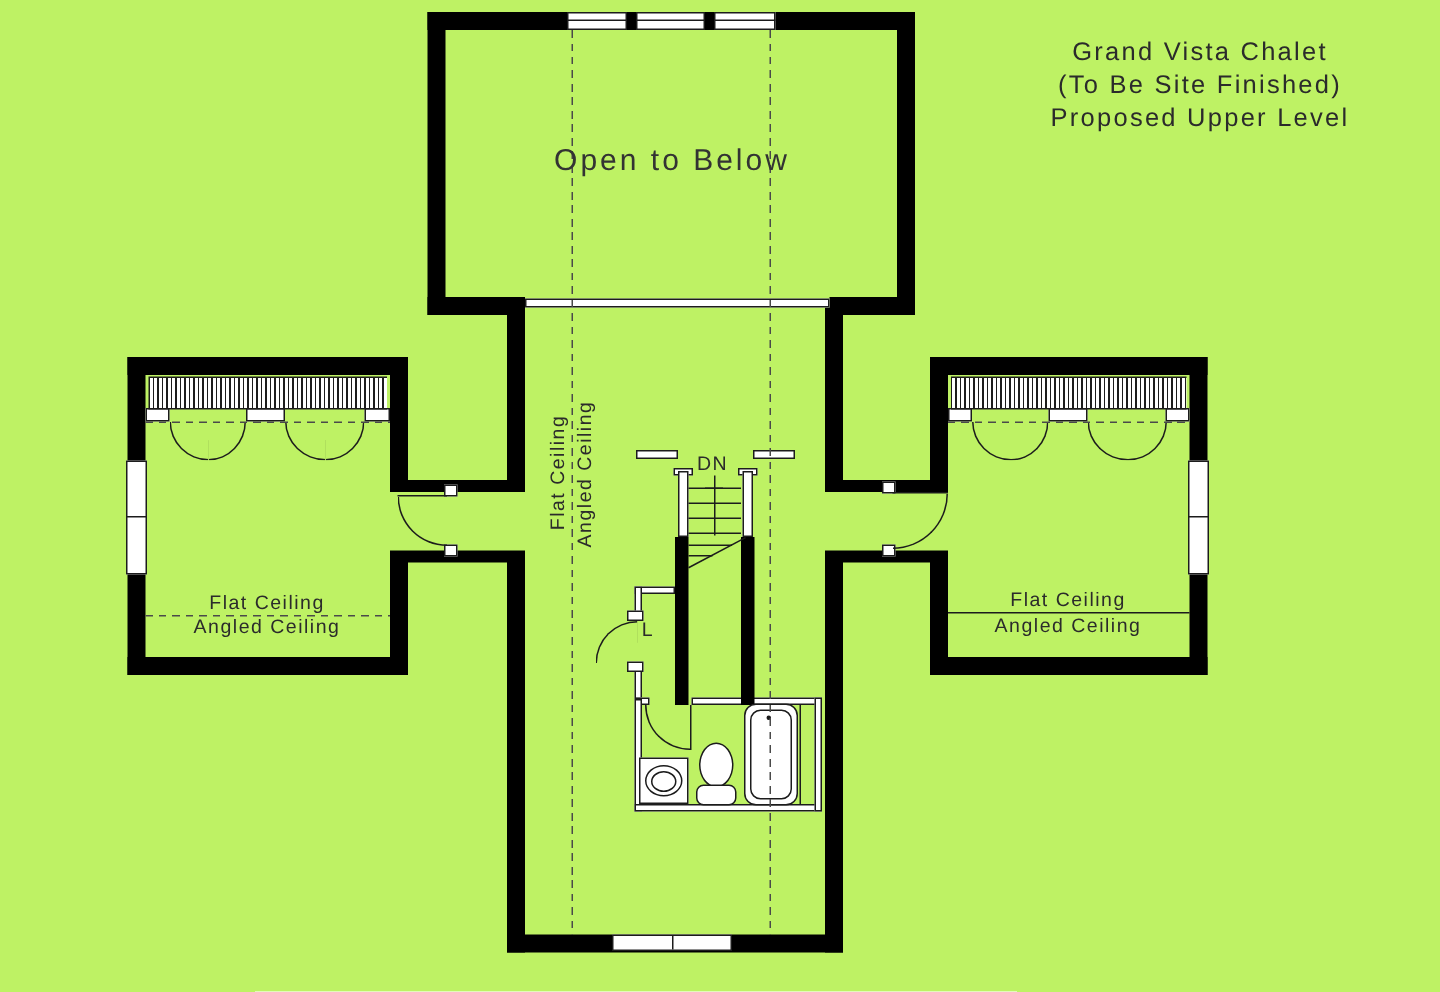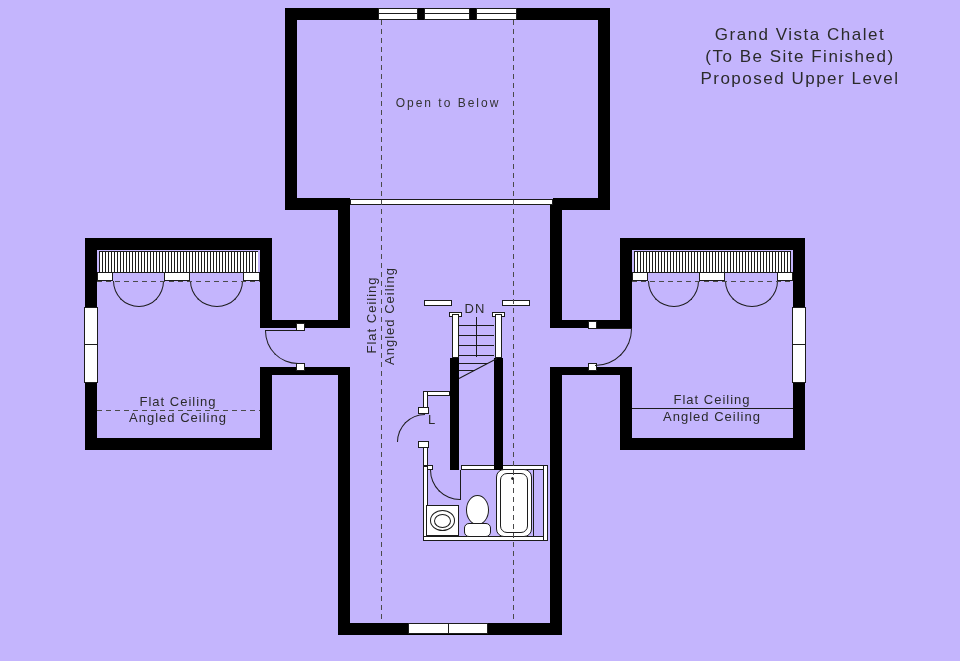--- a/index.html
+++ b/index.html
@@ -1,16 +1,16 @@
 <!DOCTYPE html>
 <html><head>
 <meta charset="utf-8">
 <style>
   html,body{margin:0;padding:0;background:#fff;}
-  .canvas{position:relative;width:960px;height:661px;background:#c4b5fd;overflow:hidden;
+  .canvas{position:relative;width:960px;height:661px;background:#bef264;overflow:hidden;
           font-family:"Liberation Sans", sans-serif;color:#2b2b2b;}
   
   .w{position:absolute;background:#000;}
   
   .tw{position:absolute;background:#fff;border:1px solid #1c1c1c;box-sizing:border-box;}
   
   .ln{position:absolute;background:#1c1c1c;}
   
   .arc{position:absolute;box-sizing:border-box;}
   .arc.bl{border-left:1px solid #1c1c1c;border-bottom:1px solid #1c1c1c;border-bottom-left-radius:100% 100%;}
@@ -19,21 +19,21 @@
   
   .dshv{position:absolute;width:1px;background:repeating-linear-gradient(180deg,#4a4a4a 0 5px,transparent 5px 9px);}
   .dshh{position:absolute;height:1px;background:repeating-linear-gradient(90deg,#4a4a4a 0 5px,transparent 5px 9px);}
   
   .hatch{position:absolute;border-top:1px solid #1c1c1c;border-bottom:1px solid #1c1c1c;box-sizing:border-box;
          background:repeating-linear-gradient(90deg,#1c1c1c 0 1px,#fff 1px 3px);}
   
   .fix{position:absolute;background:#fff;border:1px solid #1c1c1c;box-sizing:border-box;}
   .txt{position:absolute;text-align:center;white-space:nowrap;}
   .t13{font-size:13px;letter-spacing:1px;}
-  .t16{font-size:12px;letter-spacing:2px;color:#333;}
+  .t16{font-size:20px;letter-spacing:2px;color:#333;}
   .title{font-size:17px;letter-spacing:1.5px;line-height:22px;color:#2b2b2b;}
   .vtxt{transform:rotate(-90deg);}
 </style>
 </head>
 <body>
 
 <div class="canvas">
 
   <div class="w" style="left:285px;top:8px;width:325px;height:12px;"></div>
   <div class="w" style="left:285px;top:8px;width:12px;height:202px;"></div>

